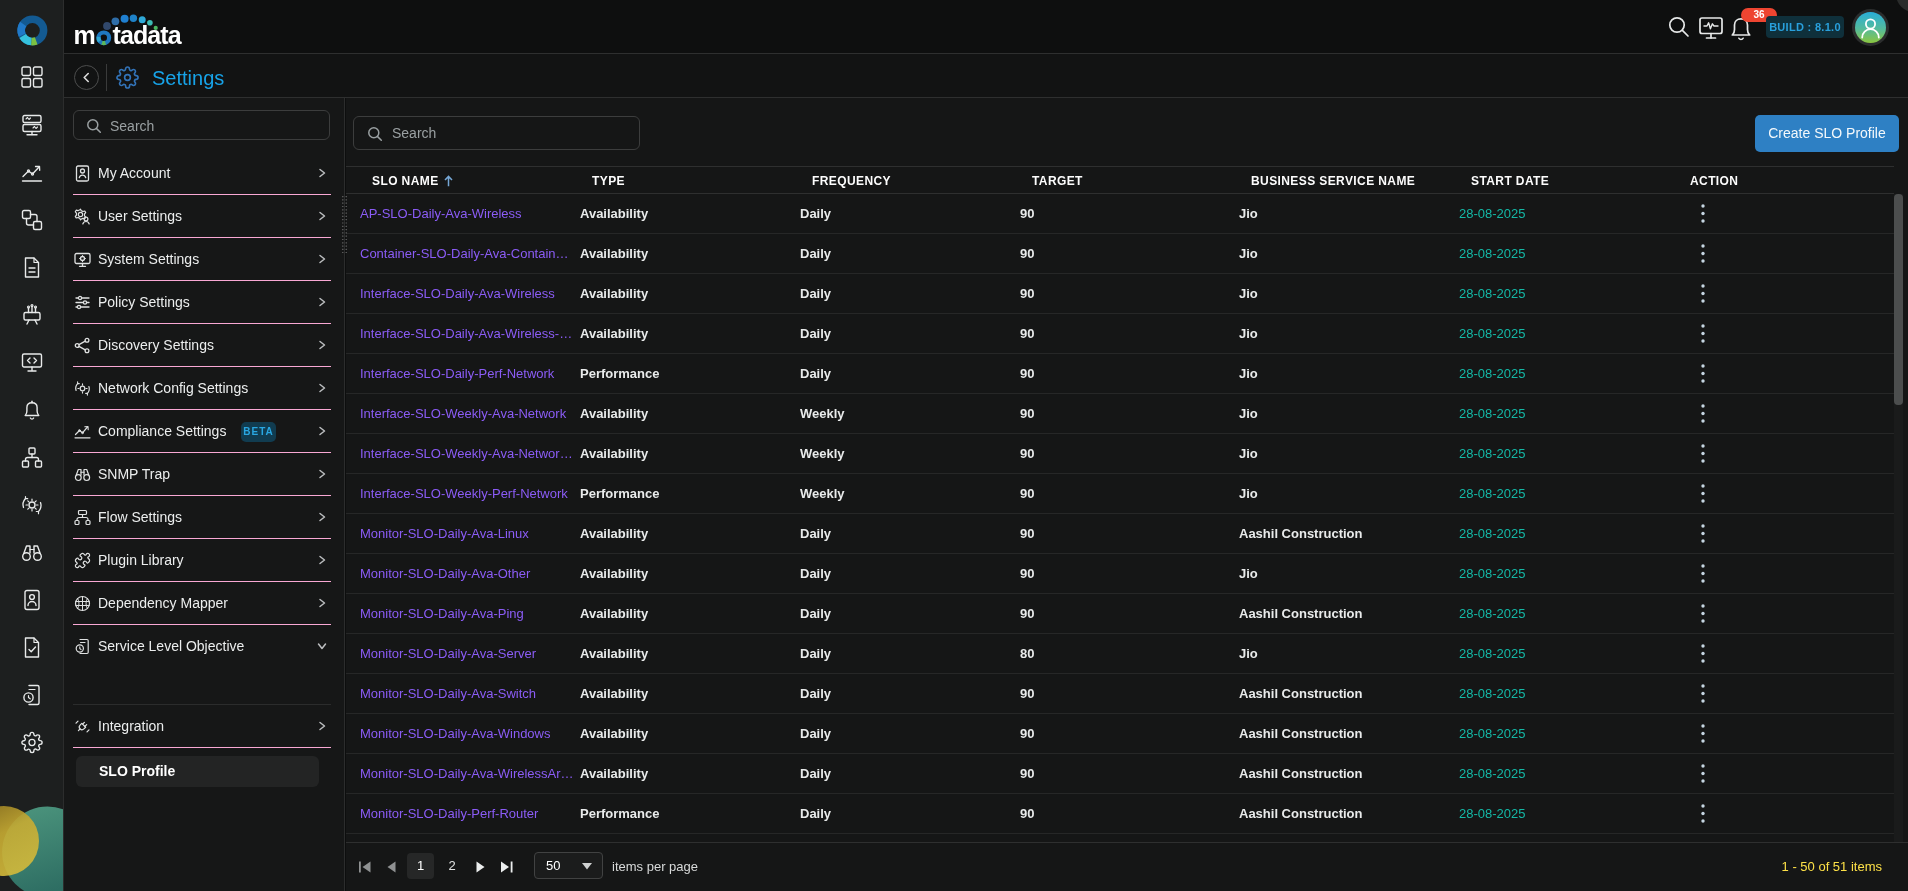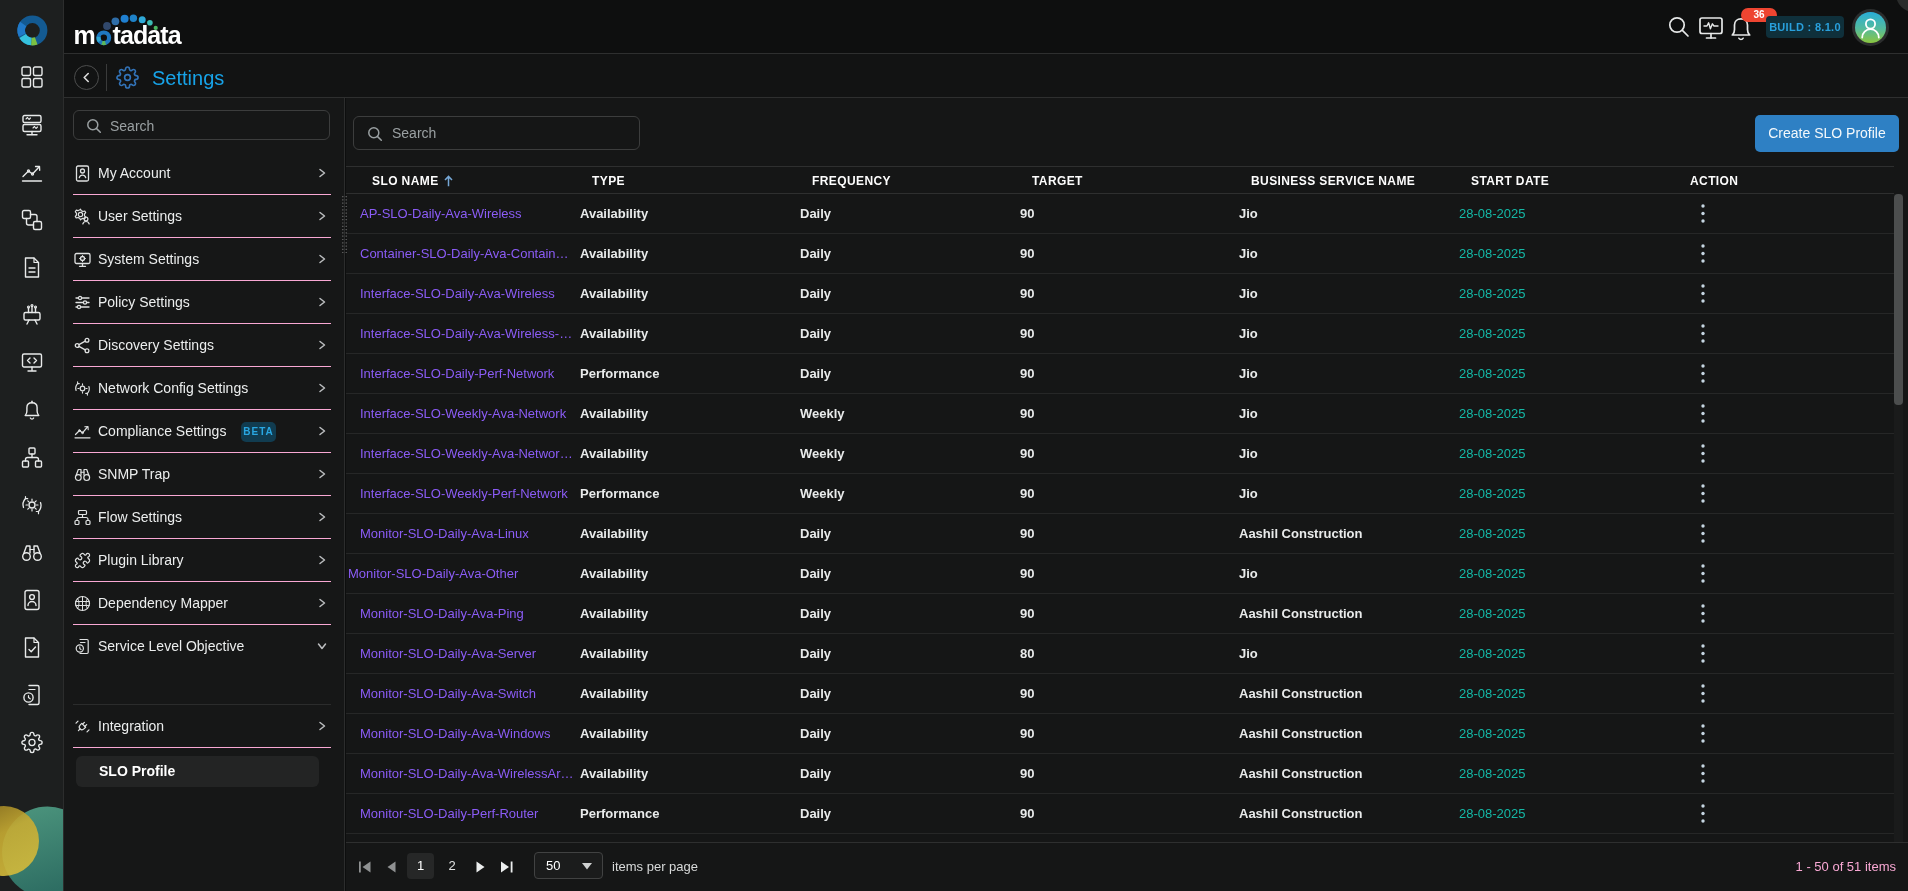--- a/index.html
+++ b/index.html
@@ -64,21 +64,21 @@
     border-top:1px solid #2e2f2f; }
   .pgi { position:absolute; top:14px; width:20px; height:20px; }
   #pg1 { position:absolute; left:61px; top:10px; width:27px; height:26px; background:#262727;
     border-radius:4px; color:#fff; font-size:13px; text-align:center; line-height:26px; }
   #pg2 { position:absolute; left:96px; top:10px; width:20px; height:26px;
     color:#e0e2e2; font-size:13px; text-align:center; line-height:26px; }
   #psel { position:absolute; left:188px; top:9px; width:69px; height:27px;
     border:1px solid #414242; border-radius:4px; background:#1b1c1c; color:#fff;
     font-size:13px; line-height:25px; padding-left:11px; }
   #ppp { position:absolute; left:266px; top:16px; font-size:13px; color:#d8dada; }
-  #pcount { position:absolute; right:12px; top:16px; font-size:13px; color:#f9a8d4; }
+  #pcount { position:absolute; right:26px; top:16px; font-size:13px; color:#fde047; }
 </style>
 </head>
 <body>
 <div id="topbar">
     <div id="corner-blob"></div>
   </div>
 <svg class="abs" style="left:64px;top:0" width="210" height="54" viewBox="0 0 210 54">
   <text x="9.5" y="44" font-size="25" font-weight="bold" fill="#ffffff" font-family="Liberation Sans">m</text>
   <text x="48.5" y="44" font-size="25" font-weight="bold" letter-spacing="-0.9" fill="#ffffff" font-family="Liberation Sans">tadata</text>
   <circle cx="39.8" cy="37.8" r="5.3" fill="none" stroke="#1f78c0" stroke-width="4.2"></circle>
@@ -570,21 +570,21 @@
         <span class="td v" style="left:674px">90</span>
         <span class="td v" style="left:893px">Aashil Construction</span>
         <span class="td d" style="left:1113px">28-08-2025</span>
         <svg class="kebab" viewBox="0 0 4 22" fill="currentColor">
           <circle cx="2" cy="3" r="1.7"></circle>
           <circle cx="2" cy="10.5" r="1.7"></circle>
           <circle cx="2" cy="18" r="1.7"></circle>
         </svg>
       </div>
   <div class="tr">
-        <span class="td link" style="left:2px">Monitor-SLO-Daily-Ava-Other</span>
+        <span class="td link" style="left:14px">Monitor-SLO-Daily-Ava-Other</span>
         <span class="td v" style="left:234px">Availability</span>
         <span class="td v" style="left:454px">Daily</span>
         <span class="td v" style="left:674px">90</span>
         <span class="td v" style="left:893px">Jio</span>
         <span class="td d" style="left:1113px">28-08-2025</span>
         <svg class="kebab" viewBox="0 0 4 22" fill="currentColor">
           <circle cx="2" cy="3" r="1.7"></circle>
           <circle cx="2" cy="10.5" r="1.7"></circle>
           <circle cx="2" cy="18" r="1.7"></circle>
         </svg>

